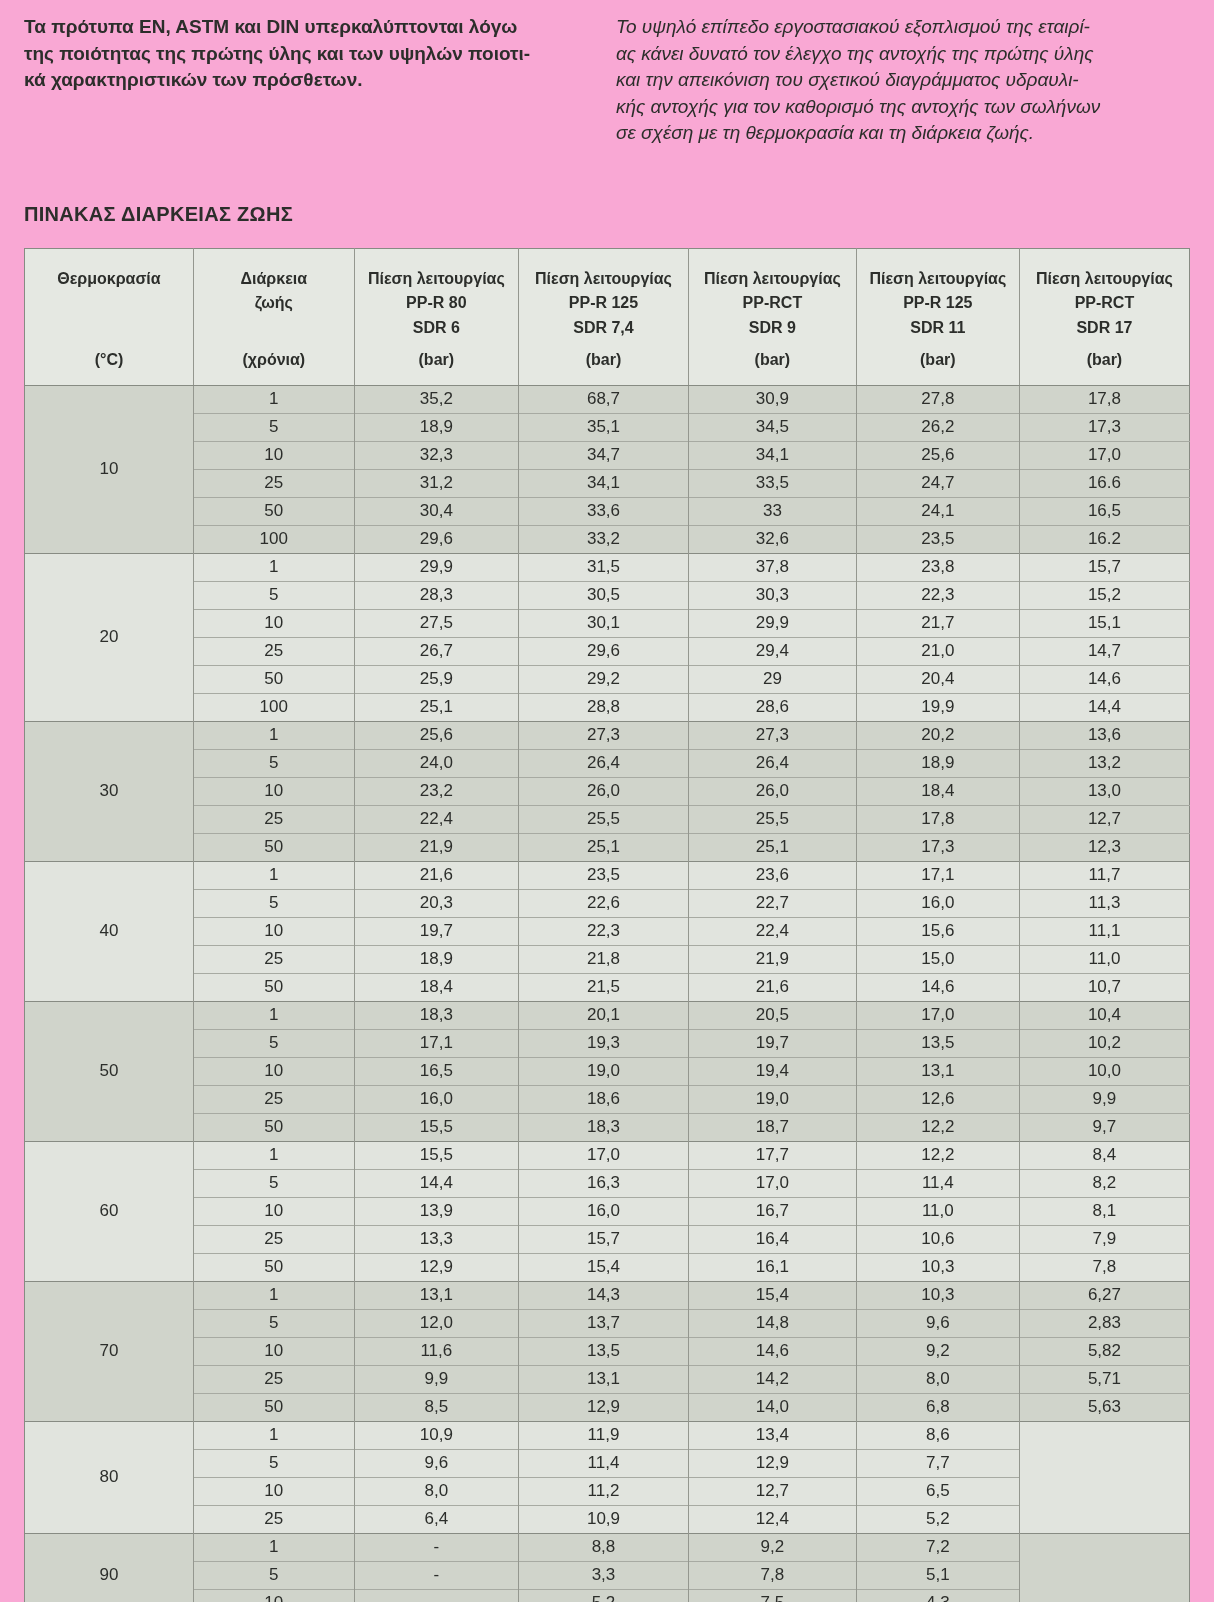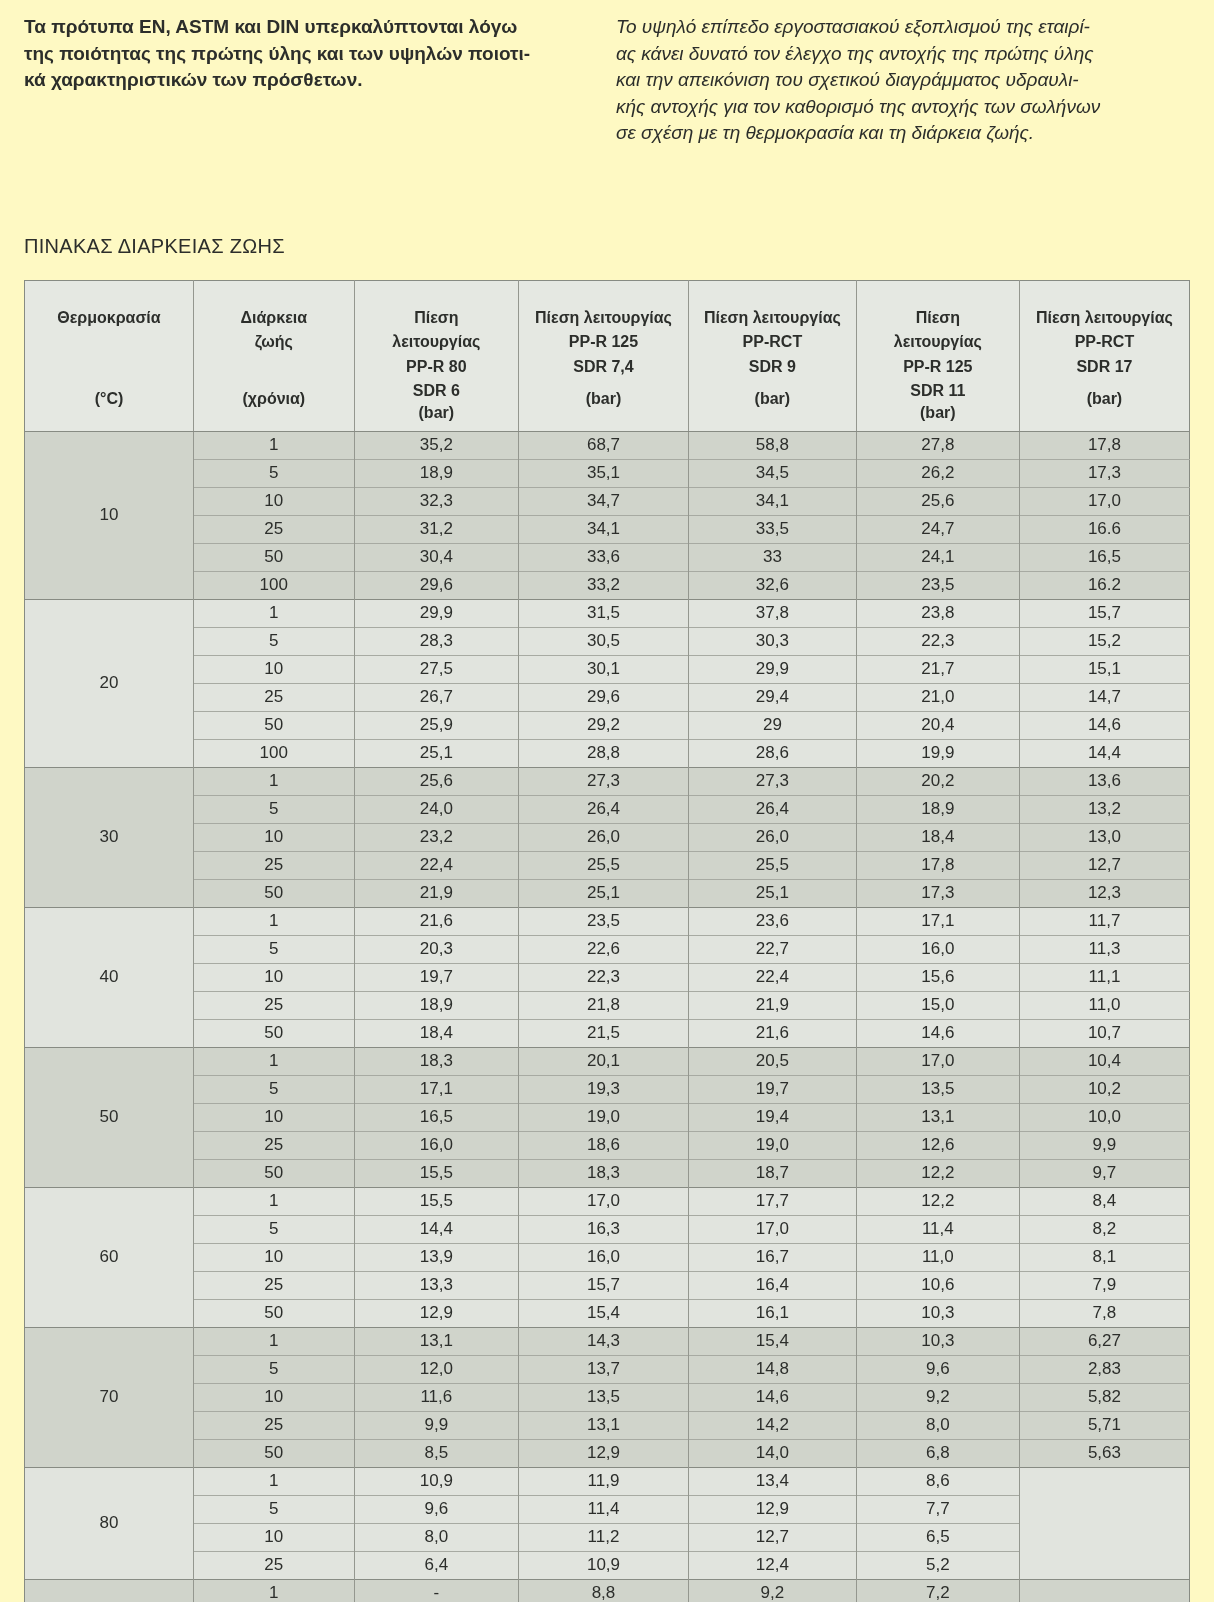--- a/index.html
+++ b/index.html
@@ -7,21 +7,21 @@
     padding: 0;
     background: #e9ebe6;
     font-family: "Liberation Sans", "DejaVu Sans", sans-serif;
     color: #2c2e2b;
   }
   .page {
     width: 1214px;
     height: 1602px;
     box-sizing: border-box;
     padding: 14px 24px 0 24px;
-    background: #fef9c3;
+    background: #f9a8d4;
     overflow: hidden;
   }
   .intro {
     display: flex;
     gap: 44px;
     align-items: flex-start;
   }
   .intro p {
     margin: 0;
     white-space: pre-line;
@@ -33,23 +33,23 @@
     width: 548px;
     flex: 0 0 548px;
     font-weight: bold;
   }
   .intro .right {
     flex: 1;
     font-weight: normal;
     font-style: italic;
   }
   .table-title {
-    margin: 88px 0 22px 0;
+    margin: 56px 0 22px 0;
     font-size: 20px;
-    font-weight: normal;
+    font-weight: bold;
     letter-spacing: 0.3px;
   }
   table.lifespan {
     width: 100%;
     border-collapse: collapse;
     table-layout: fixed;
     border: 1px solid #878b83;
     background: #e5e8e2;
   }
   col.c-temp  { width: 14.5%; }
@@ -64,21 +64,21 @@
     text-align: center;
     vertical-align: middle;
   }
   th:first-child, td.temp { border-left: none; }
   thead th {
     height: 126px;
     background: #e5e8e2;
     border-bottom: 1px solid #878b83;
     font-size: 16px;
     font-weight: bold;
-    padding: 12px;
+    padding: 5px;
     vertical-align: top;
   }
   .th-inner {
     box-sizing: border-box;
     height: 126px;
     display: flex;
     flex-direction: column;
     justify-content: space-between;
     padding: 13px 2px 11px 2px;
   }
@@ -194,21 +194,21 @@
             </div>
           </th>
         </tr>
       </thead>
     <tbody>
         <tr class="dark group-first">
           <td class="temp" rowspan="6">10</td>
           <td class="years">1</td>
           <td>35,2</td>
           <td>68,7</td>
-          <td>58,8</td>
+          <td>30,9</td>
           <td>27,8</td>
           <td>17,8</td>
         </tr>
         <tr class="dark">
           <td class="years">5</td>
           <td>18,9</td>
           <td>35,1</td>
           <td>34,5</td>
           <td>26,2</td>
           <td>17,3</td>

